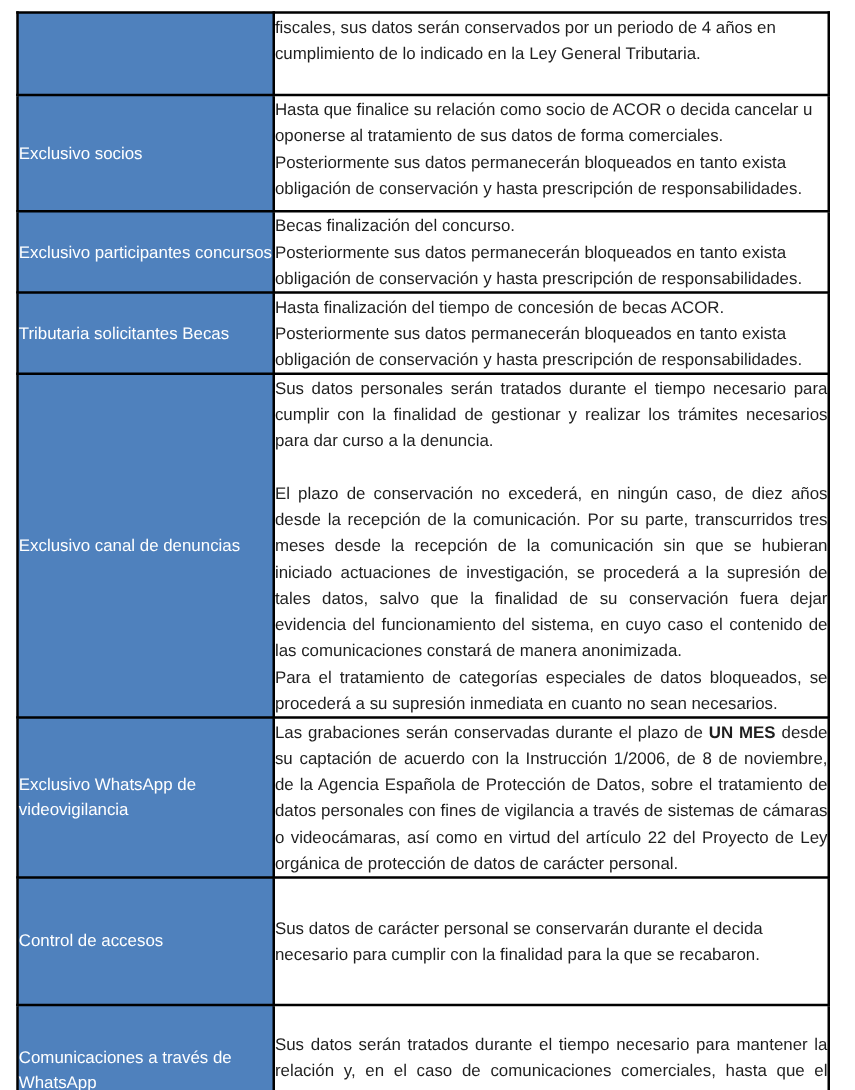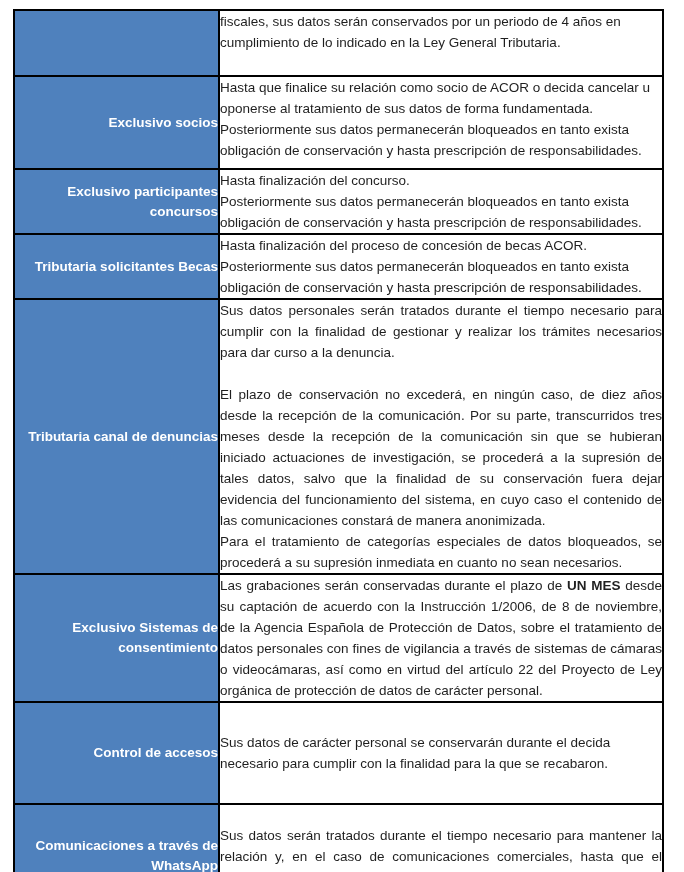--- a/index.html
+++ b/index.html
@@ -31,23 +31,23 @@
     table-layout:fixed;
   }
   table.retention td{
     border:2px solid var(--border);
     padding:0;
   }
   td.cat{
     width:204px;
     background:var(--accent);
     color:var(--label-text);
-    text-align:right;
+    text-align:left;
     vertical-align:middle;
-    font-weight:bold;
+    font-weight:normal;
     font-size:13.5px;
     line-height:20px;
     padding:2px 10px;
   }
   td.detail{
     width:442px;
     background:var(--page-bg);
     color:var(--body-text);
     font-size:13.5px;
     line-height:21px;
@@ -75,56 +75,56 @@
     </td>
     <td class="detail v-top a-left">
             <p>fiscales, sus datos serán conservados por un periodo de 4 años en cumplimiento de lo indicado en la Ley General Tributaria.</p>
           </td>
   </tr>
         <tr style="height: 93px;">
     <td class="cat">
       <span>Exclusivo socios</span>
     </td>
     <td class="detail v-top a-left">
-            <p>Hasta que finalice su relación como socio de ACOR o decida cancelar u oponerse al tratamiento de sus datos de forma fundamentada.</p>
+            <p>Hasta que finalice su relación como socio de ACOR o decida cancelar u oponerse al tratamiento de sus datos de forma comerciales.</p>
             <p>Posteriormente sus datos permanecerán bloqueados en tanto exista obligación de conservación y hasta prescripción de responsabilidades.</p>
           </td>
   </tr>
         <tr style="height: 62px;">
     <td class="cat">
       <span>Exclusivo participantes concursos</span>
     </td>
     <td class="detail v-top a-left">
-            <p>Hasta finalización del concurso.</p>
+            <p>Becas finalización del concurso.</p>
             <p>Posteriormente sus datos permanecerán bloqueados en tanto exista obligación de conservación y hasta prescripción de responsabilidades.</p>
           </td>
   </tr>
         <tr style="height: 63px;">
     <td class="cat">
       <span>Tributaria solicitantes Becas</span>
     </td>
     <td class="detail v-top a-left">
-            <p>Hasta finalización del proceso de concesión de becas ACOR.</p>
+            <p>Hasta finalización del tiempo de concesión de becas ACOR.</p>
             <p>Posteriormente sus datos permanecerán bloqueados en tanto exista obligación de conservación y hasta prescripción de responsabilidades.</p>
           </td>
   </tr>
         <tr style="height: 233px;">
     <td class="cat">
-      <span>Tributaria canal de denuncias</span>
+      <span>Exclusivo canal de denuncias</span>
     </td>
     <td class="detail v-top a-justify">
             <p>Sus datos personales serán tratados durante el tiempo necesario para cumplir con la finalidad de gestionar y realizar los trámites necesarios para dar curso a la denuncia.</p>
             <p></p>
             <p>El plazo de conservación no excederá, en ningún caso, de diez años desde la recepción de la comunicación. Por su parte, transcurridos tres meses desde la recepción de la comunicación sin que se hubieran iniciado actuaciones de investigación, se procederá a la supresión de tales datos, salvo que la finalidad de su conservación fuera dejar evidencia del funcionamiento del sistema, en cuyo caso el contenido de las comunicaciones constará de manera anonimizada.</p>
             <p>Para el tratamiento de categorías especiales de datos bloqueados, se procederá a su supresión inmediata en cuanto no sean necesarios.</p>
           </td>
   </tr>
         <tr style="height: 126px;">
     <td class="cat">
-      <span>Exclusivo Sistemas de consentimiento</span>
+      <span>Exclusivo WhatsApp de videovigilancia</span>
     </td>
     <td class="detail v-top a-justify">
             <p>Las grabaciones serán conservadas durante el plazo de <b>UN MES</b> desde su captación de acuerdo con la Instrucción 1/2006, de 8 de noviembre, de la Agencia Española de Protección de Datos, sobre el tratamiento de datos personales con fines de vigilancia a través de sistemas de cámaras o videocámaras, así como en virtud del artículo 22 del Proyecto de Ley orgánica de protección de datos de carácter personal.</p>
           </td>
   </tr>
         <tr style="height: 102px;">
     <td class="cat">
       <span>Control de accesos</span>
     </td>
     <td class="detail v-middle a-left">

